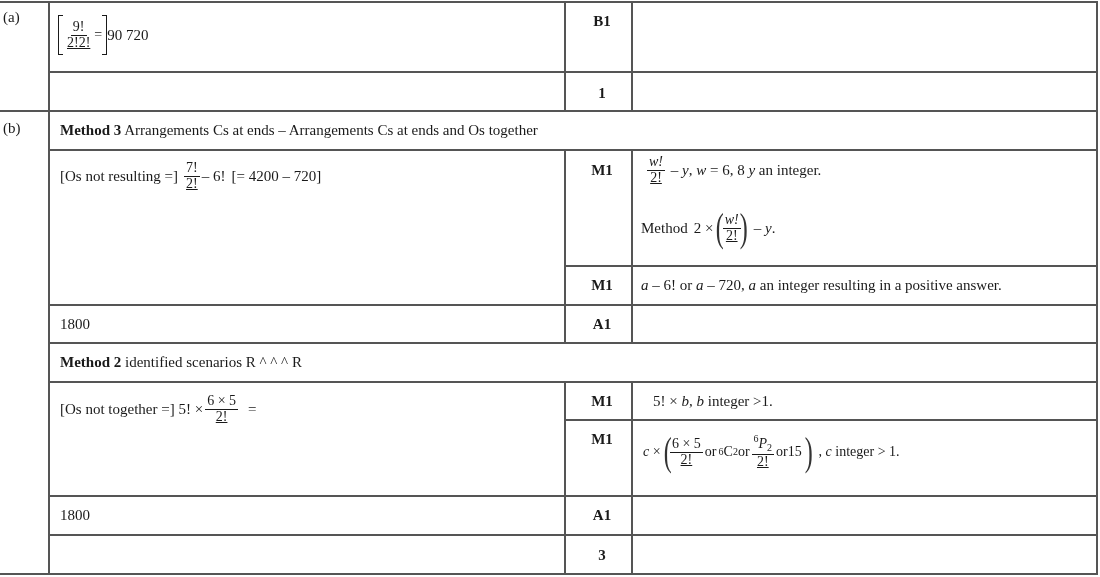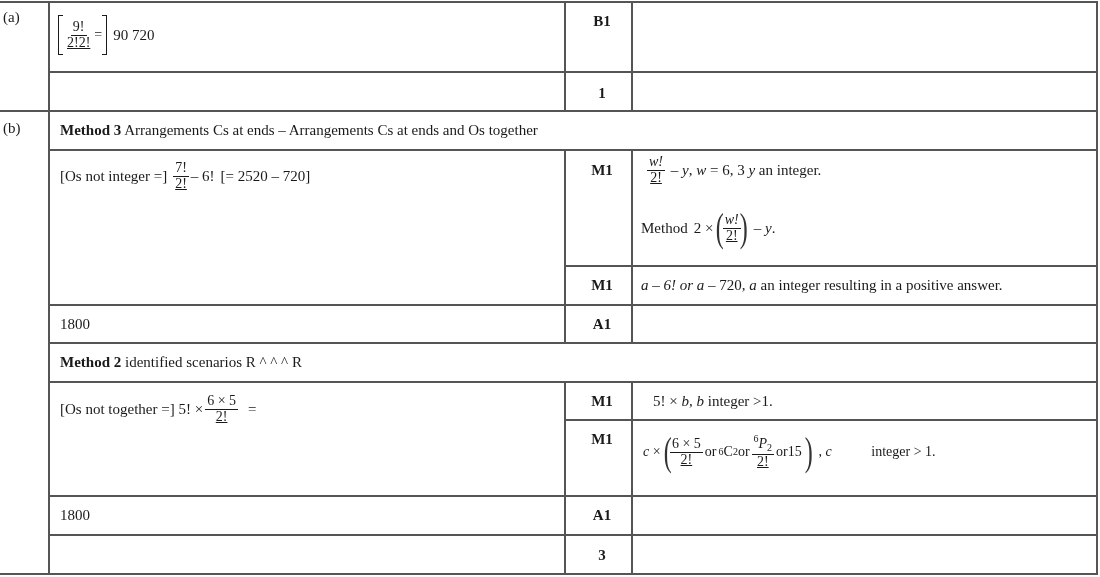--- a/index.html
+++ b/index.html
@@ -51,72 +51,72 @@
 <div class="txt" style="left:3px;top:10px;font-size:15px;">(a)</div>
 
 <div class="txt midline" style="left:58px;top:15px;">
   <span class="bracket l"></span>
   <span class="frac">
     <span class="num">9!</span>
     <span class="den">2!2!</span>
   </span>
   <span style="font-size:14px;">=</span>
   <span class="bracket r"></span>
-  <span style="margin-left:6px;font-size:15px;">90 720</span>
+  <span style="font-size:15px;">90 720</span>
 </div>
 <div class="txt mark" style="left:582px;top:14px;">B1</div>
 <div class="txt mark" style="left:582px;top:86px;">1</div>
 
 <div class="txt" style="left:3px;top:121px;font-size:15px;">(b)</div>
 
 <div class="txt" style="left:60px;top:123px;">
   <span class="b">Method 3</span><span> Arrangements Cs at ends – Arrangements Cs at ends and Os together</span>
 </div>
 
 <div class="txt midline" style="left:60px;top:161px;">
-  <span>[Os not integer =]</span>
+  <span>[Os not resulting =]</span>
   <span class="frac" style="margin-left:6px;">
     <span class="num">7!</span>
     <span class="den">2!</span>
   </span>
   <span>– 6!</span>
-  <span style="margin-left:6px;">[= 2520 – 720]</span>
+  <span style="margin-left:6px;">[= 4200 – 720]</span>
 </div>
 <div class="txt mark" style="left:582px;top:163px;">M1</div>
 
 <div class="txt midline" style="left:645px;top:155px;">
   <span class="frac">
     <span class="num"><i>w!</i></span>
     <span class="den">2!</span>
   </span>
   <span style="white-space:pre;"> – </span>
     <i>y</i>
     <span style="white-space:pre;">, </span>
     <i>w</i>
-    <span style="white-space:pre;"> = 6, 3 </span>
+    <span style="white-space:pre;"> = 6, 8 </span>
     <i>y</i>
     <span style="white-space:pre;"> an integer.</span>
 </div>
 <div class="txt midline" style="left:641px;top:208px;">
   <span>Method</span>
   <span style="margin-left:6px;">2 ×</span>
   <span class="paren">(</span>
   <span class="frac" style="margin:0 -4px;">
     <span class="num"><i>w!</i></span>
     <span class="den">2!</span>
   </span>
   <span class="paren">)</span>
   <span style="white-space:pre;"> – </span>
     <i>y</i>
     <span>.</span>
 </div>
 
 <div class="txt mark" style="left:582px;top:278px;">M1</div>
 <div class="txt" style="left:641px;top:278px;">
-  <i>a</i><span style="white-space:pre;font-style:italic;"> – 6! or </span><i>a</i><span style="white-space:pre;"> – 720, </span><i>a</i><span style="white-space:pre;"> an integer resulting in a positive answer.</span>
+  <i>a</i><span style="white-space:pre;"> – 6! or </span><i>a</i><span style="white-space:pre;"> – 720, </span><i>a</i><span style="white-space:pre;"> an integer resulting in a positive answer.</span>
 </div>
 
 <div class="txt" style="left:60px;top:317px;">1800</div>
 <div class="txt mark" style="left:582px;top:317px;">A1</div>
 
 <div class="txt" style="left:60px;top:355px;">
   <span class="b">Method 2</span><span> identified scenarios R ^ ^ ^ R</span>
 </div>
 
 <div class="txt midline" style="left:60px;top:394px;">
@@ -148,19 +148,19 @@
     <span class="sub">2</span>
   <span>or</span>
   <span class="frac">
     <span class="num"><span class="sup">6</span><i>P</i><span class="sub">2</span></span>
     <span class="den">2!</span>
   </span>
   <span>or15</span>
   <span class="paren">)</span>
   <span style="white-space:pre;"> , </span>
     <i>c</i>
-    <span style="white-space:pre;margin-left:36px;"> integer &gt; 1.</span>
+    <span style="white-space:pre;"> integer &gt; 1.</span>
 </div>
 
 <div class="txt" style="left:60px;top:508px;">1800</div>
 <div class="txt mark" style="left:582px;top:508px;">A1</div>
 
 <div class="txt mark" style="left:582px;top:548px;">3</div>
 
 </body></html>

